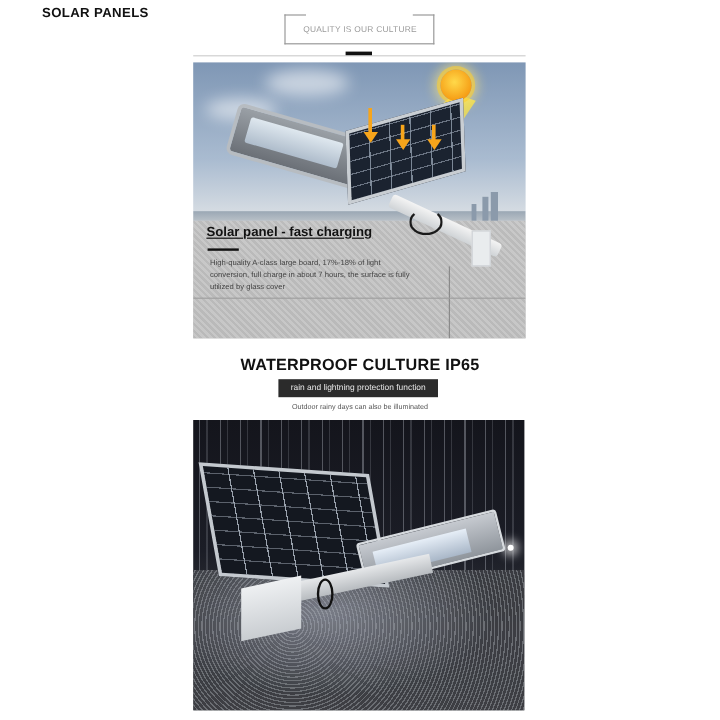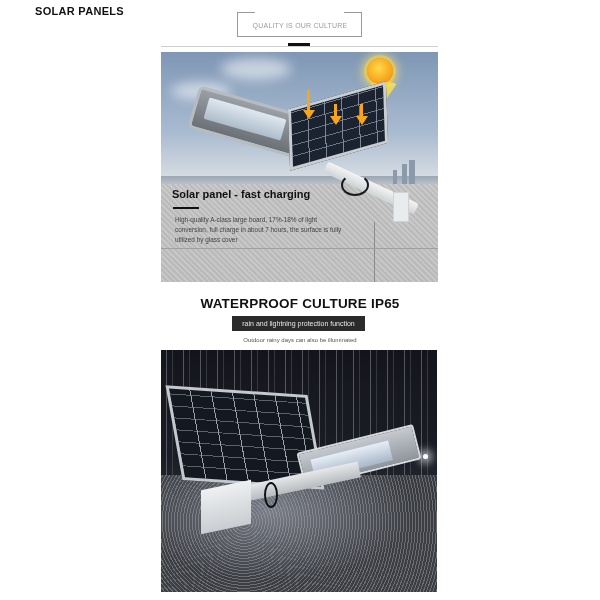--- a/index.html
+++ b/index.html
@@ -88,21 +88,21 @@
     .bracket1 {
       position: absolute; left: 232px; top: 140px; width: 16px; height: 30px;
       background: #e9ecee; border: 1px solid #cfd3d6;
     }
     .cable1 {
       position: absolute; left: 180px; top: 122px; width: 28px; height: 22px;
       border: 2px solid #1a1a1a; border-radius: 50%; border-top-color: transparent;
     }
 
     .caption-title {
-      position: absolute; left: 172px; top: 188px; font-weight: bold; font-size: 11px; color: #111;
+      position: absolute; left: 172px; top: 188px; font-weight: bold; font-size: 11px; color: #111; text-decoration: underline;
     }
     .caption-rule { position: absolute; left: 173px; top: 207px; width: 26px; height: 2px; background: #111; }
     .caption-body {
       position: absolute; left: 175px; top: 215px; width: 175px; font-size: 6.4px; line-height: 10px; color: #444;
     }
 
     
     .s2-title {
       position: absolute; left: 0; width: 600px; top: 296px; text-align: center;
       font-weight: bold; font-size: 13.5px; color: #111; letter-spacing: 0.2px;

